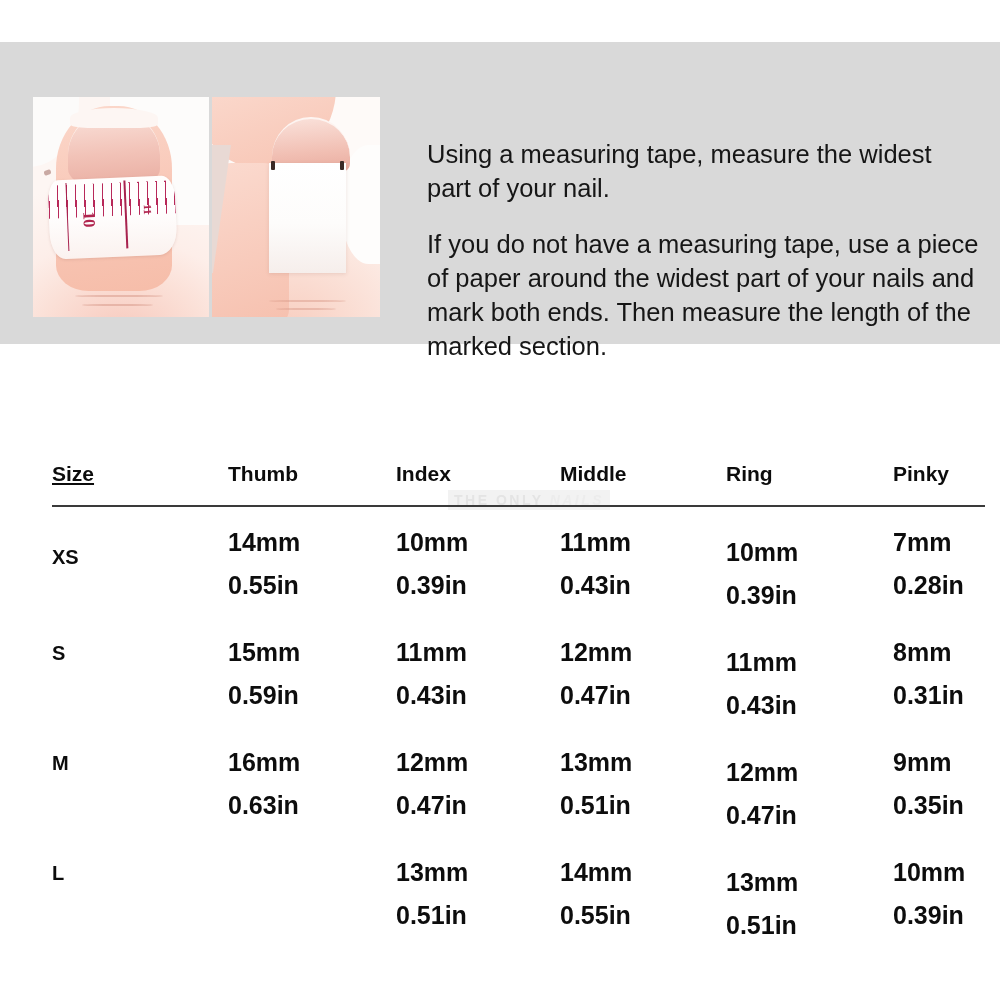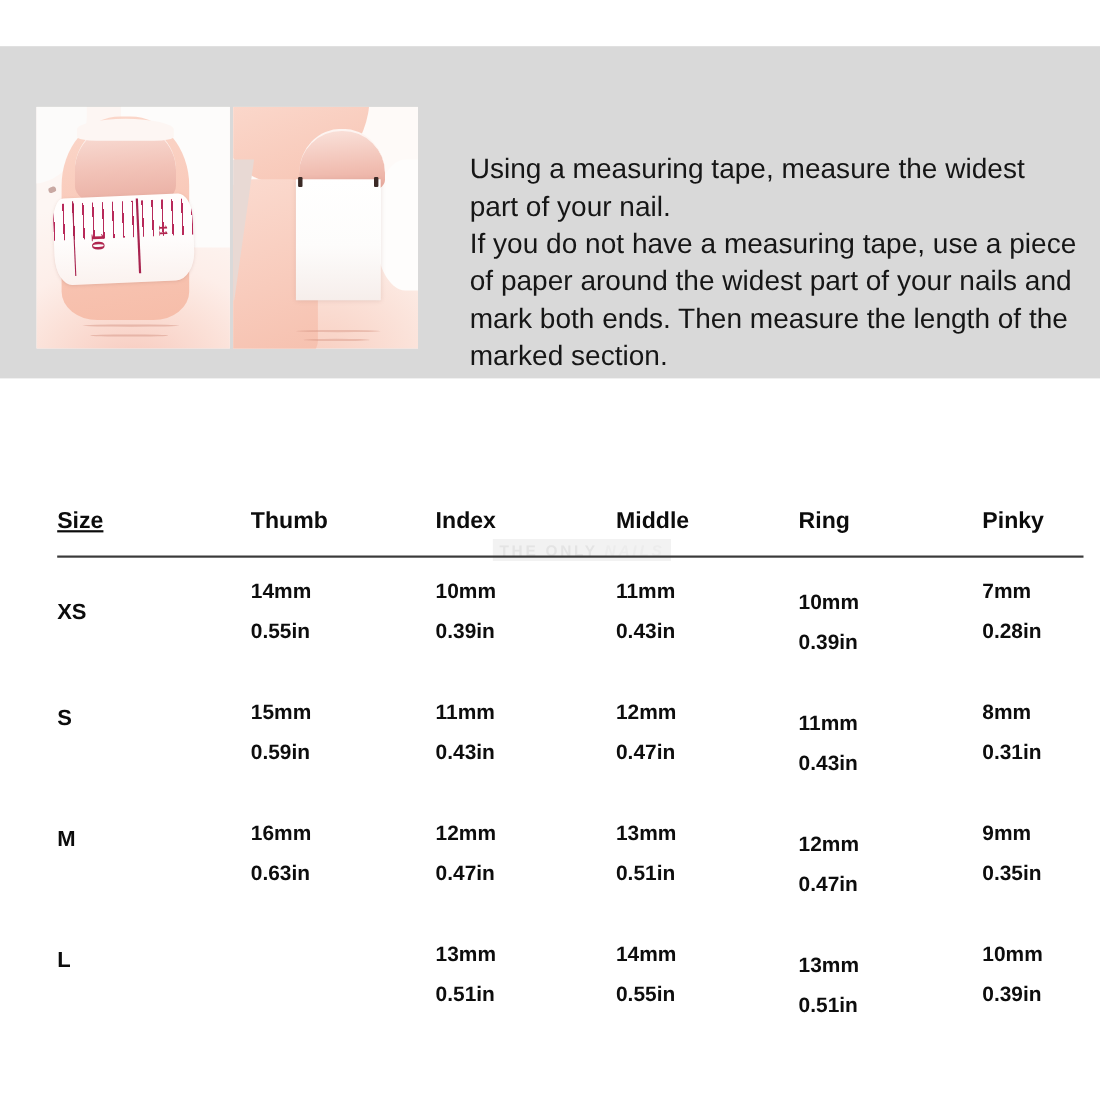--- a/index.html
+++ b/index.html
@@ -264,20 +264,21 @@
   .instructions {
     position: absolute;
     left: 427px;
     top: 96px;
     width: 552px;
   }
   .instructions p {
     font-size: 25.5px;
     line-height: 1.33;
     color: #161616;
+    margin-bottom: 22px;
   }
   .instructions p:last-child { margin-bottom: 0; }
 
   
   .chart-title {
     position: absolute;
     left: 0;
     top: 385px;
     width: 1000px;
     text-align: center;
@@ -329,21 +330,21 @@
     color: #e4e4e4;
     background: #f2f2f2;
     padding: 2px 6px;
     white-space: nowrap;
     pointer-events: none;
   }
   .watermark .wm-light { color: #ececec; background: transparent; font-style: italic; }
 
   .cell {
     position: absolute;
-    font-size: 19px;
+    font-size: 25px;
     font-weight: bold;
     color: #0d0d0d;
   }
   .cell .mm { display: block; }
   .cell .in { display: block; margin-top: 14px; }
 
   .size-lbl {
     position: absolute;
     left: 52px;
     font-size: 20px;

